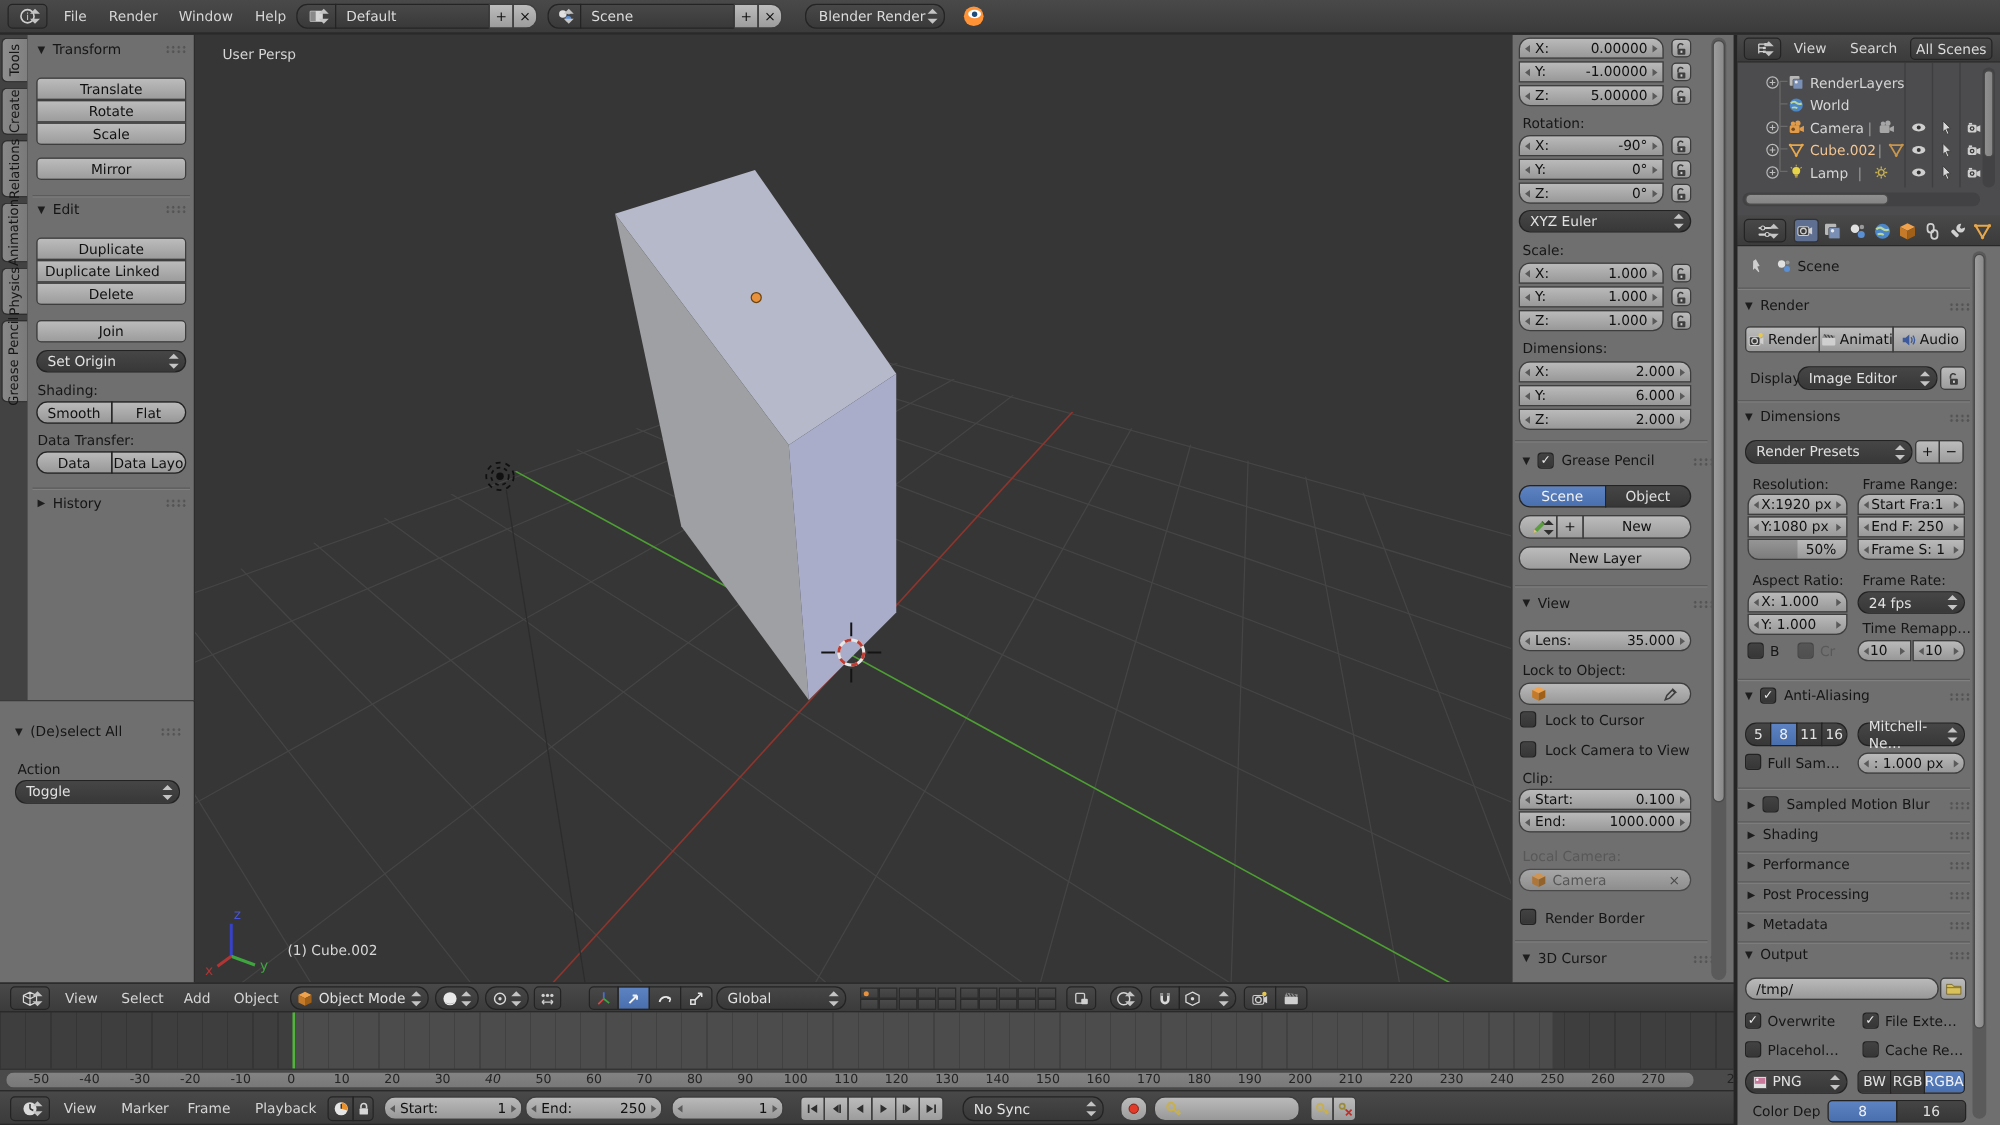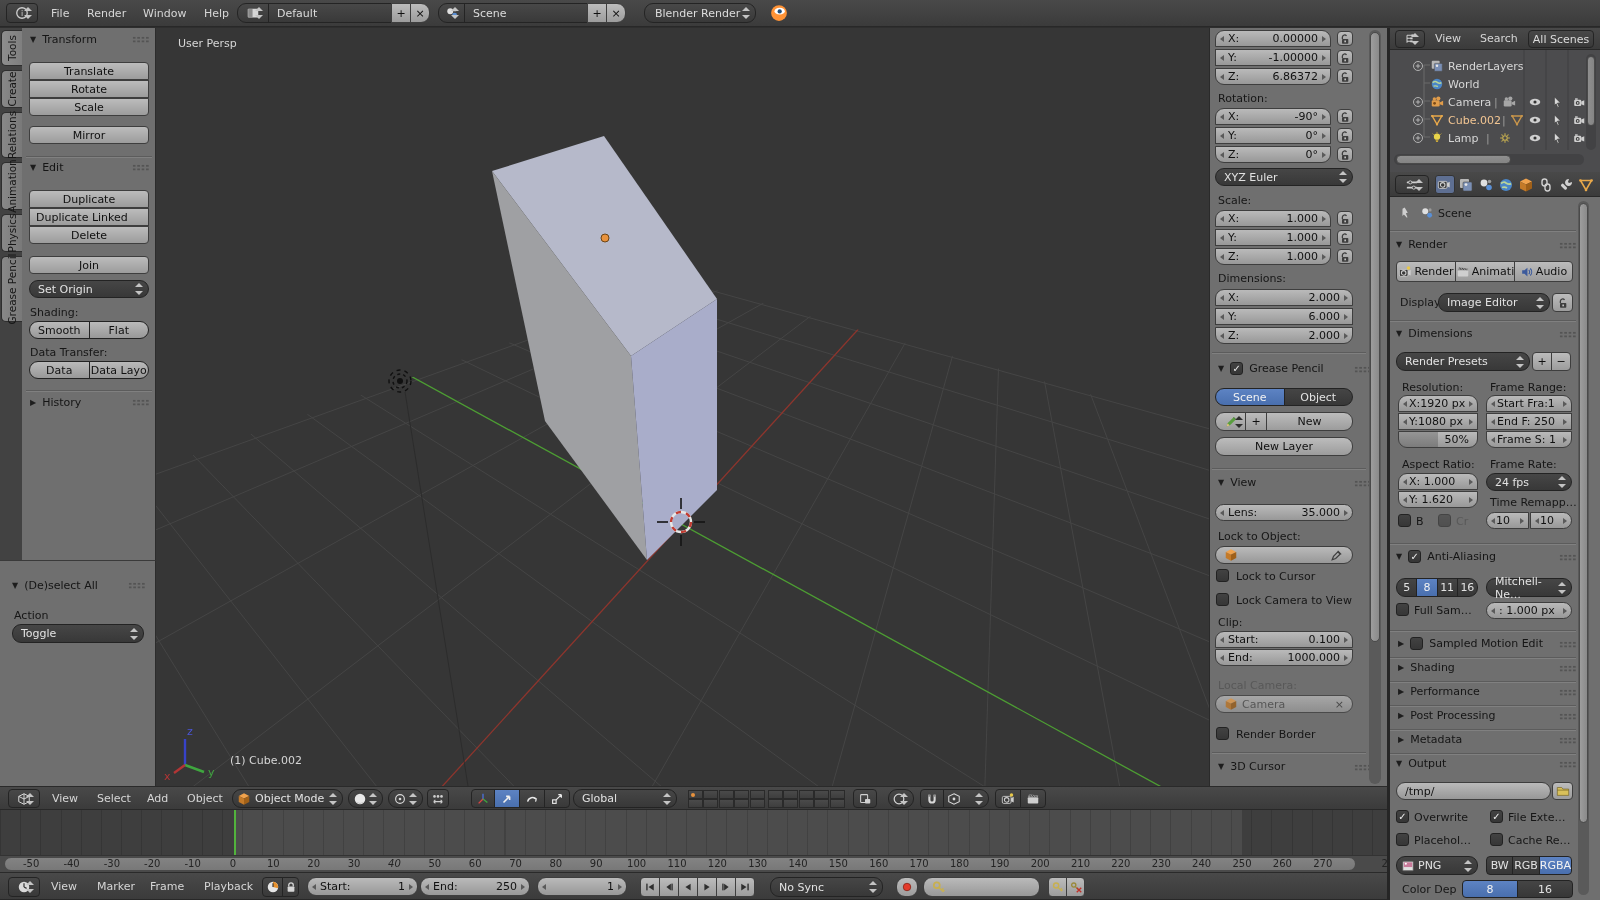--- a/index.html
+++ b/index.html
@@ -244,21 +244,21 @@
     <div class="nf" style="left:5px;top:21px;width:116px;border-radius:0">
         <span class="al"></span>
         <span class="ar"></span>
         <span>Y:</span>
         <span class="v">-1.00000</span>
       </div>
     <div class="nf" style="left:5px;top:40px;width:116px;border-radius:0 0 9px 9px">
         <span class="al"></span>
         <span class="ar"></span>
         <span>Z:</span>
-        <span class="v">6.86372</span>
+        <span class="v">5.00000</span>
       </div>
     <div class="lbtn" style="left:127px;top:3px;width:16px;height:15px">
         <span class="ic s12"><svg viewBox="0 0 16 16">
             <rect x="4" y="8" width="8.4" height="6.4" rx="1" fill="#3e3e3e"></rect>
             <path d="M4.5 8 L4.5 5.5 A3 3 0 0 1 10 4" fill="none" stroke="#3e3e3e" stroke-width="1.7"></path>
             <rect x="7.2" y="10" width="2" height="2.4" fill="#cfcfcf"></rect>
           </svg></span>
       </div>
     <div class="lbtn" style="left:127px;top:22px;width:16px;height:15px">
         <span class="ic s12"><svg viewBox="0 0 16 16">
@@ -1058,21 +1058,21 @@
     <div class="lab" style="left:12px;top:261px">Aspect Ratio:</div>
     <div class="lab" style="left:100px;top:261px">Frame Rate:</div>
     <div class="nf" style="left:8px;top:276px;width:80px;border-radius:9px 9px 0 0;padding:0 10px">
         <span class="al"></span>
         <span class="ar"></span>
         <span>X: 1.000</span>
       </div>
     <div class="nf" style="left:8px;top:294px;width:80px;border-radius:0 0 9px 9px;padding:0 10px">
         <span class="al"></span>
         <span class="ar"></span>
-        <span>Y: 1.620</span>
+        <span>Y: 1.000</span>
       </div>
     <div class="dd pill" style="left:96px;top:276px;width:86px;height:18px">
         <span>24 fps</span>
         <span class="updn"></span>
       </div>
     <div class="lab" style="left:100px;top:299px">Time Remapp…</div>
     <div class="cb" style="left:8px;top:317px"></div>
     <div class="lab" style="left:26px;top:318px">B</div>
     <div class="cb" style="left:48px;top:317px;opacity:.55"></div>
     <div class="lab" style="left:66px;top:318px;color:#595959">Cr</div>
@@ -1107,21 +1107,21 @@
     <div class="lab" style="left:24px;top:407px">Full Sam…</div>
     <div class="nf pill" style="left:96px;top:405px;width:86px">
         <span class="al"></span>
         <span class="ar"></span>
         <span> : 1.000 px</span>
       </div>
     <div class="sep" style="left:0;top:433px;width:186px"></div>
     <div class="ph" style="left:8px;top:440px">
         <span class="tri">▶</span>
         <span class="cb" style="position:static"></span>
-        <span>Sampled Motion Edit</span>
+        <span>Sampled Motion Blur</span>
       </div>
     <span class="grip" style="top:444px;right:24px"></span>
     <div class="sep" style="left:0;top:460px;width:186px"></div>
     <div class="ph" style="left:8px;top:464px">
         <span class="tri">▶</span>
         <span>Shading</span>
       </div>
     <span class="grip" style="top:468px;right:24px"></span>
     <div class="sep" style="left:0;top:484px;width:186px"></div>
     <div class="ph" style="left:8px;top:488px">

